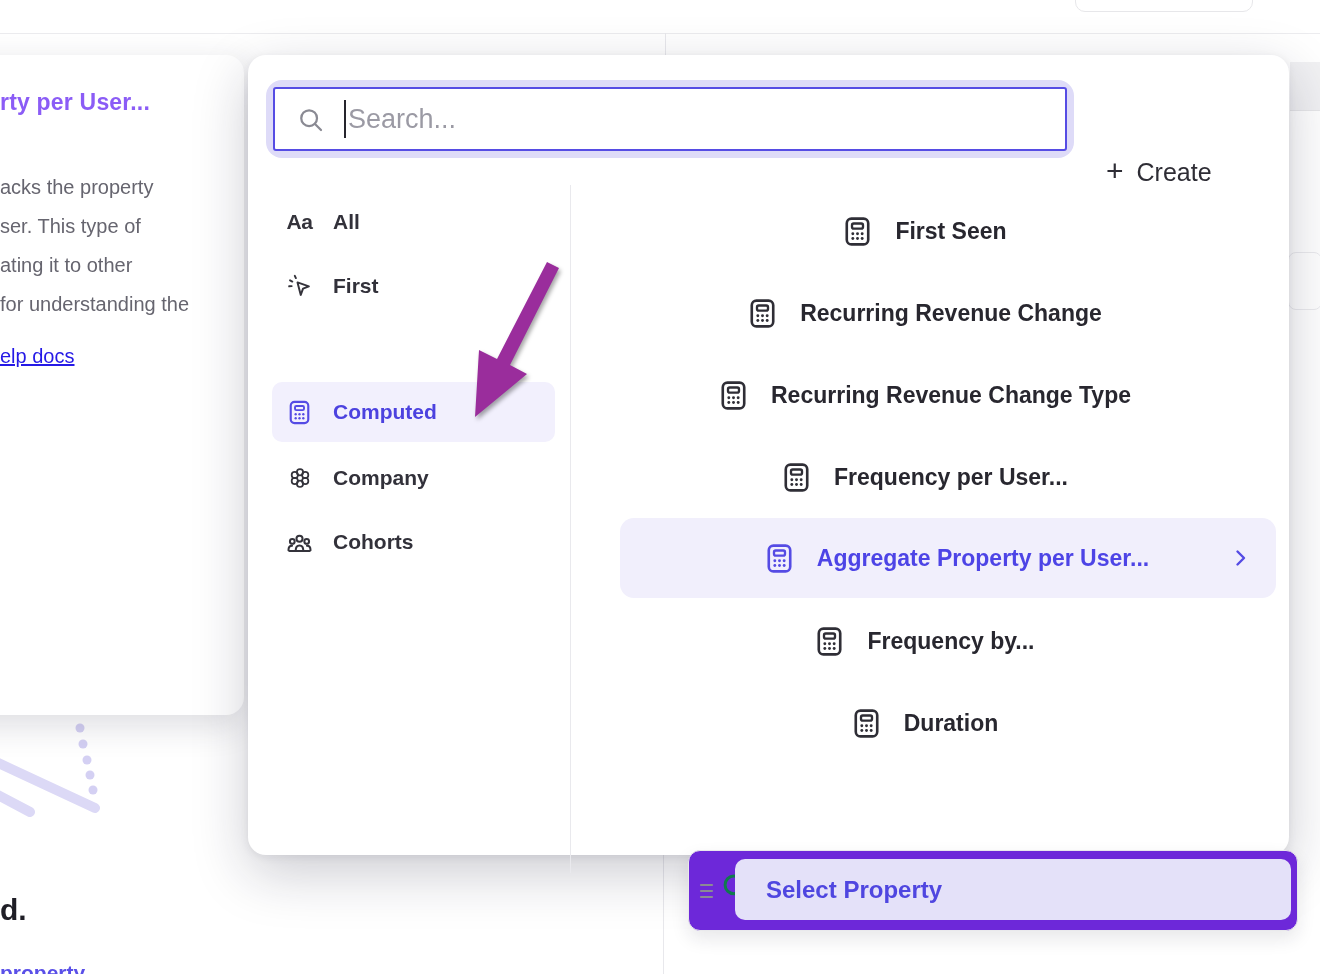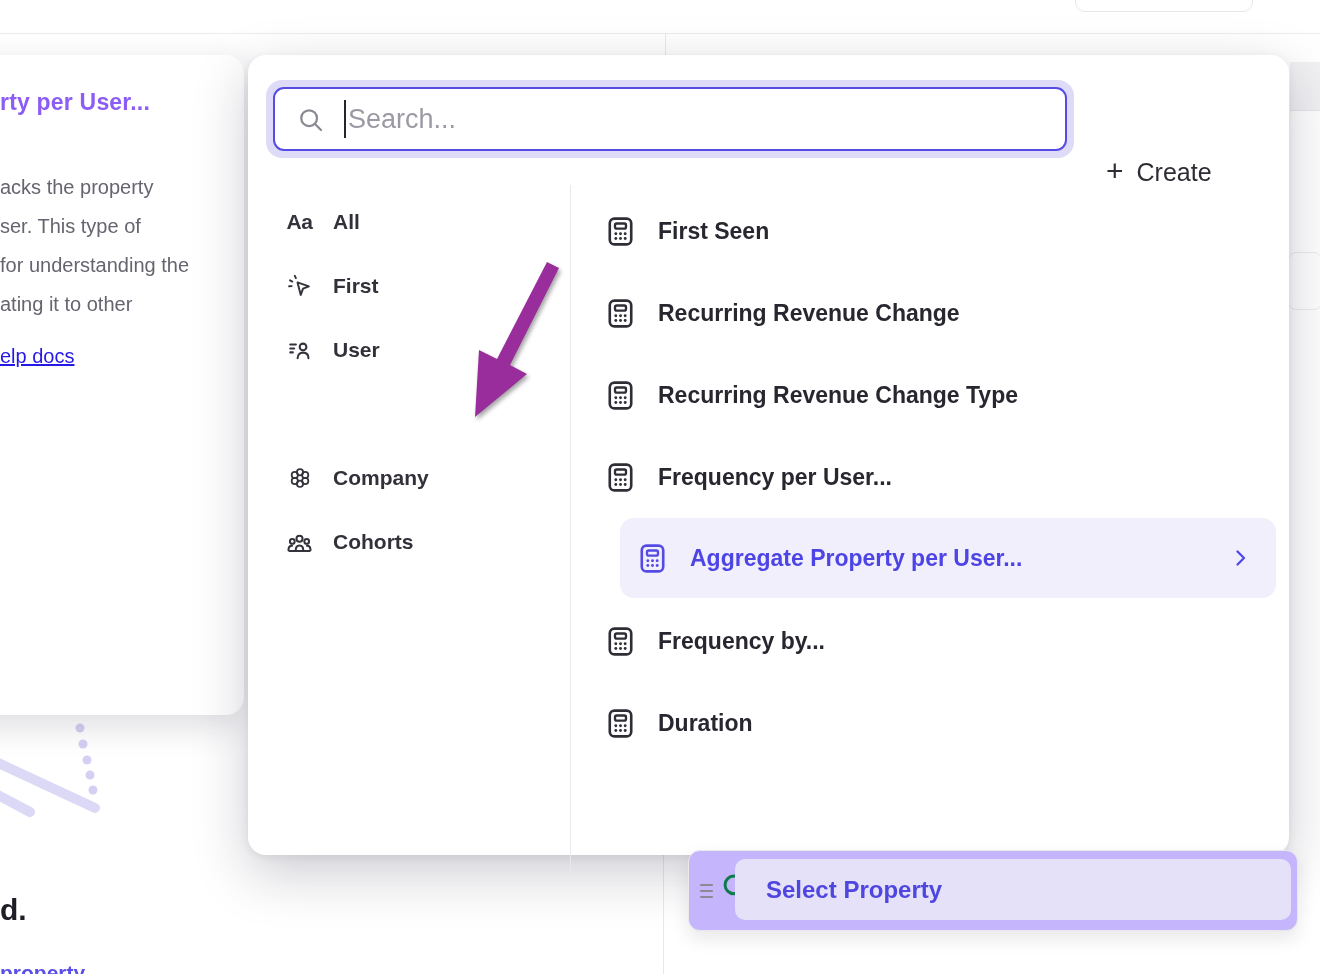--- a/index.html
+++ b/index.html
@@ -25,49 +25,49 @@
   .decor { left:0; top:712px; }
 
   .bg-heading { left:0; top:893px; font-size:30px; font-weight:700; color:#1f1e26; }
   .bg-bottom-frag { left:0; top:961px; width:110px; height:13px; overflow:hidden; }
   .bg-bottom-frag span { font-size:21px; font-weight:700; color:#5a50e8; }
 
   
   .modal { left:248px; top:55px; width:1041px; height:800px; background:#fff; border-radius:18px;
            box-shadow:0 18px 55px rgba(25,25,50,.22), 0 2px 8px rgba(25,25,50,.08); }
   .search-glow { position:absolute; left:18px; top:25px; width:808px; height:78px; border-radius:16px; background:#dedbf8; }
-  .search-box { position:absolute; left:7px; top:7px; width:794px; height:64px; border-radius:11px; border:2px solid #564ce4; background:#fff; }
+  .search-box { position:absolute; left:7px; top:7px; width:794px; height:64px; border-radius:3px; border:2px solid #564ce4; background:#fff; }
   .search-input { position:absolute; left:0; top:0; width:100%; height:100%; border:none; outline:none; background:transparent;
                   padding-left:73px; font-family:"Liberation Sans", sans-serif; font-size:27px; color:#26252d; }
   .search-input::placeholder { color:#9b9aa4; opacity:1; }
   .search-mag { position:absolute; left:21px; top:16px; color:#8a8a93; }
   .caret { position:absolute; left:69px; top:11px; width:2px; height:38px; background:#26252d; }
 
   .create-btn { position:absolute; left:858px; top:94px; height:46px; display:flex; align-items:center; gap:13px;
                 font-size:25px; color:#2e2d35; font-weight:500; cursor:pointer; }
   .create-plus { font-size:30px; font-weight:400; color:#2e2d35; line-height:1; margin-top:-3px; }
 
   .col-divider { position:absolute; left:322px; top:130px; width:1px; height:688px; background:#e9e9ed; }
 
   .cat-row { position:absolute; left:24px; width:283px; height:56px; display:flex; align-items:center; gap:20px;
              padding-left:14px; border-radius:10px; cursor:pointer; color:#32313a; font-size:21px; font-weight:600; }
   .cat-row .cicon { width:27px; height:27px; display:flex; align-items:center; justify-content:center; color:#34333b; flex:0 0 27px; }
   .cat-row.selected { background:#f2f0fd; color:#4c42df; }
   .cat-row.selected .cicon { color:#554be4; }
   .aa-glyph { font-size:21px; font-weight:600; letter-spacing:-.5px; color:#34333b; }
 
   .prop-row { position:absolute; left:340px; width:656px; height:60px; display:flex; align-items:center; gap:21px;
-              padding-left:16px; border-radius:14px; cursor:pointer; color:#28272f; font-size:23px; font-weight:600; }
+              padding-left:16px; border-radius:14px; cursor:pointer; color:#28272f; font-size:23px; font-weight:600;justify-content:center; }
   .prop-row .picon { width:33px; height:33px; display:flex; align-items:center; justify-content:center; color:#2f2e36; flex:0 0 33px; }
   .prop-row.selected { background:#f1effc; color:#4d44e6; height:80px;margin-left:32px; }
   .prop-row.selected .picon { color:#554be4; }
   .prop-chevron { position:absolute; right:24px; color:#554be4; display:flex; }
 
   
-  .select-card { left:688px; top:850px; width:610px; height:81px; background:#c4b5fd; border:1px solid #e9e9ec; border-radius:12px;
+  .select-card { left:688px; top:850px; width:610px; height:81px; background:#6d28d9; border:1px solid #e9e9ec; border-radius:12px;
                  box-shadow:0 8px 18px rgba(30,30,50,.10); }
   .drag-handle { position:absolute; left:8px; top:26px; color:#8b8a94; }
   .green-mag { position:absolute; left:30px; top:19px; color:#0f7b4d; }
   .select-pill { position:absolute; left:46px; top:8px; width:556px; height:61px; background:#e4e1f9; border-radius:10px;
                  display:flex; align-items:center; padding-left:31px; font-size:24px; font-weight:600; color:#4f46e0; cursor:pointer; }
 
   .arrow-svg { left:0; top:0; pointer-events:none; }
   .arrow-poly { fill:#9a2d9c; filter:drop-shadow(2px 3px 2px rgba(0,0,0,.35)); }
 </style>
 </head>
@@ -97,22 +97,22 @@
 <div class="abs bg-heading">d.</div>
 <div class="abs bg-bottom-frag">
   <span>property</span>
 </div>
 
 <aside class="abs tooltip-card">
   <div class="tooltip-title">rty per User...</div>
   <div class="tooltip-body">
     <div>acks the property</div>
     <div>ser. This type of</div>
+    <div>ating it to other</div>
     <div>for understanding the</div>
-    <div>ating it to other</div>
   </div>
   <a class="tooltip-link">elp docs</a>
 </aside>
 
 <div class="abs modal">
 
   <div class="search-glow">
     <div class="search-box">
       <span class="search-mag">
         <svg width="30" height="30" viewBox="0 0 24 24" fill="none" stroke="currentColor" stroke-width="1.8" stroke-linecap="round">
@@ -142,31 +142,36 @@
     <span class="cicon">
       <svg width="26" height="26" viewBox="0 0 24 24" fill="none" stroke="currentColor" stroke-width="1.8" stroke-linecap="round" stroke-linejoin="round">
         <path d="M9.7 8.7 L20.2 12.3 L14.8 14.5 L12.7 20.2 Z"></path>
         <path d="M7.2 2.6 L8.2 4.7"></path>
           <path d="M2.8 6.8 L4.9 7.9"></path>
           <path d="M2 12.3 L4.3 12.1"></path>
       </svg>
     </span>
     <span>First</span>
   </div>
-  <div class="cat-row" style="top:267px">
-    <span class="cicon">
-      <svg width="26" height="26" viewBox="0 0 24 24" fill="none" stroke="currentColor" stroke-width="1.9" stroke-linecap="round">
-        <path d="M3 7 L8.2 7"></path>
-          <path d="M3 10.6 L6.6 10.6"></path>
-          <path d="M3 14.2 L5.4 14.2"></path>
-        <circle cx="14.8" cy="9.2" r="3.1"></circle>
-        <path d="M9.8 19.6 C9.8 16.2 12 14.4 14.8 14.4 C17.6 14.4 19.8 16.2 19.8 19.6"></path>
-      </svg>
-    </span>
-    <span>User</span>
+  <div class="cat-row selected" style="top:327px; height:60px">
+    <span class="cicon">
+      <svg width="27" height="27" viewBox="0 0 24 24" fill="none" stroke="currentColor">
+        <rect x="4.2" y="2.6" width="15.6" height="18.8" rx="3.4" stroke-width="1.9"></rect>
+        <rect x="8" y="6.2" width="8" height="3.7" rx="1.2" stroke-width="1.7"></rect>
+        <g fill="currentColor" stroke="none">
+          <circle cx="8.6" cy="13.6" r="1.05"></circle>
+            <circle cx="12" cy="13.6" r="1.05"></circle>
+            <circle cx="15.4" cy="13.6" r="1.05"></circle>
+          <circle cx="8.6" cy="17.1" r="1.05"></circle>
+            <circle cx="12" cy="17.1" r="1.05"></circle>
+            <circle cx="15.4" cy="17.1" r="1.05"></circle>
+        </g>
+      </svg>
+    </span>
+    <span>Computed</span>
   </div>
   <div class="cat-row" style="top:395px">
     <span class="cicon">
       <svg width="26" height="26" viewBox="0 0 24 24" fill="none" stroke="currentColor" stroke-width="1.6">
         <circle cx="12" cy="6.6" r="2.9"></circle>
           <circle cx="16.8" cy="9.3" r="2.9"></circle>
           <circle cx="16.8" cy="14.7" r="2.9"></circle>
         <circle cx="12" cy="17.4" r="2.9"></circle>
           <circle cx="7.2" cy="14.7" r="2.9"></circle>
           <circle cx="7.2" cy="9.3" r="2.9"></circle>

